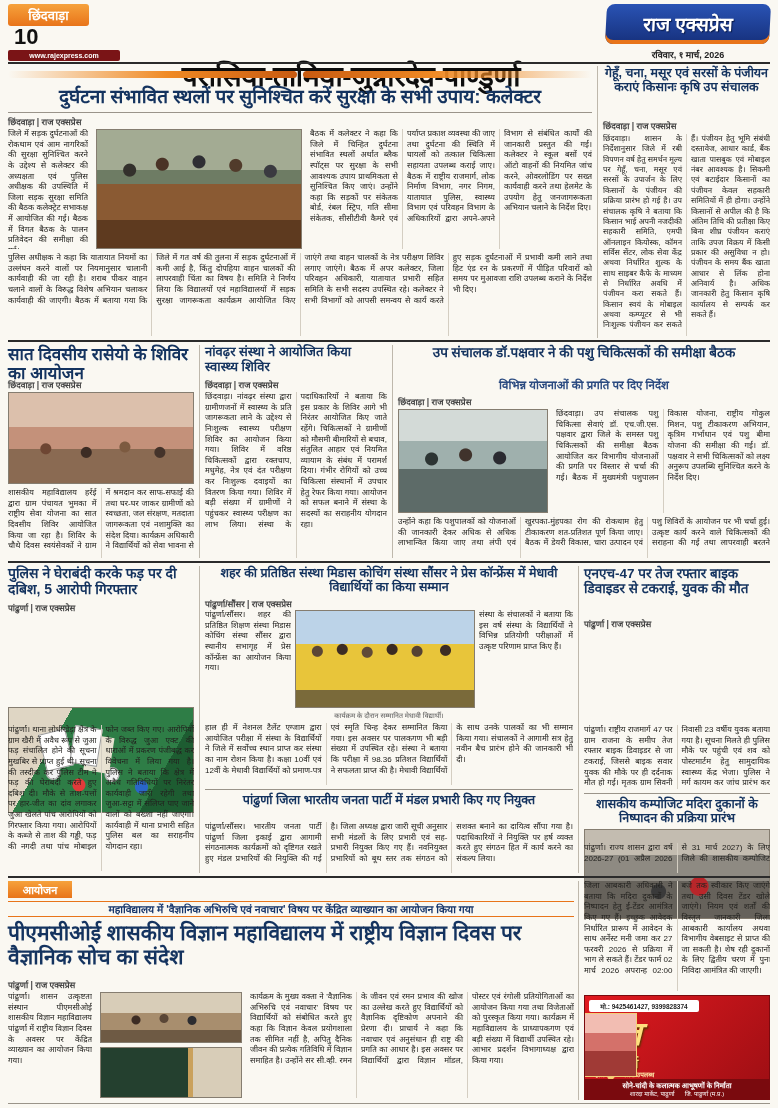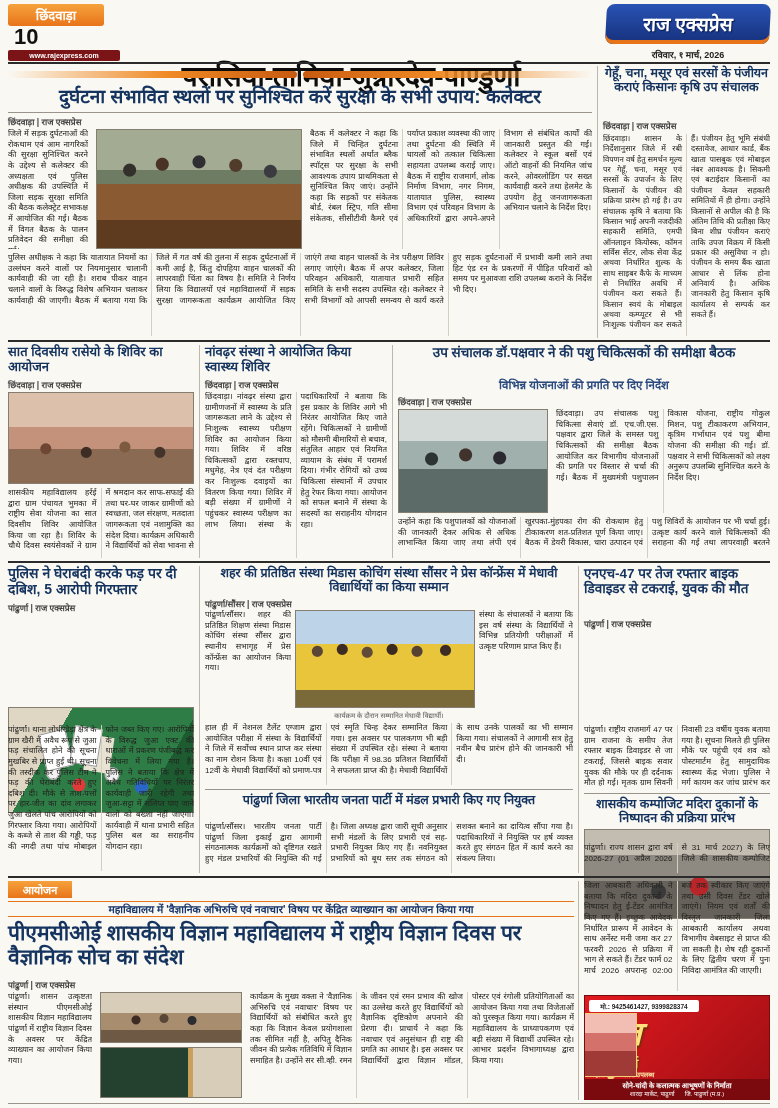--- a/index.html
+++ b/index.html
@@ -84,21 +84,21 @@
     radial-gradient(circle at 22% 86%,rgba(255,222,120,.7) 0 5px,rgba(255,222,120,0) 6px),
     linear-gradient(135deg,#e11a20,#9c0e13);border:1px solid #7a0a0e;overflow:hidden;}
   .ad-brand{font-family:"Liberation Serif","DejaVu Serif",serif;font-style:italic;font-weight:bold;font-size:33px;color:#ffdf7e;text-shadow:1px 2px 2px #5e3400;line-height:1;}
   .ad-sub{font-weight:bold;font-size:13px;color:#ffdf7e;letter-spacing:3px;text-shadow:1px 1px 1px #5e3400;}
   .ad-phone{background:#fff;color:#222;font-size:6.5px;font-weight:bold;border-radius:2px;display:flex;align-items:center;justify-content:center;}
   .ad-strip{background:#7a0a0e;color:#fff;display:flex;flex-direction:column;align-items:center;justify-content:center;}
 </style>
 </head>
 <body>
 
-<div class="abs edition-box" style="left:8px;top:4px;width:96px;height:22px;">
+<div class="abs edition-box" style="left:8px;top:4px;width:81px;height:22px;">
     <span>छिंदवाड़ा</span>
   </div>
 <div class="abs pagenum" style="left:8px;top:26px;width:96px;height:22px;">10</div>
 <div class="abs webbar" style="left:8px;top:50px;width:112px;height:11px;">www.rajexpress.com</div>
 
 <div class="abs masthead" style="left:118px;top:12px;width:466px;">परासिया-तामिया-जुन्नारदेव-पाण्डुर्णा</div>
 
 <div class="abs brandbox" style="left:606px;top:4px;width:164px;height:40px;">
     <span>राज एक्सप्रेस</span>
   </div>
@@ -122,21 +122,21 @@
   <div class="body-text cols4" style="margin-top:4px;height:83px;">पुलिस अधीक्षक ने कहा कि यातायात नियमों का उल्लंघन करने वालों पर नियमानुसार चालानी कार्यवाही की जा रही है। शराब पीकर वाहन चलाने वालों के विरुद्ध विशेष अभियान चलाकर कार्यवाही की जाएगी। बैठक में बताया गया कि जिले में गत वर्ष की तुलना में सड़क दुर्घटनाओं में कमी आई है, किंतु दोपहिया वाहन चालकों की लापरवाही चिंता का विषय है। समिति ने निर्णय लिया कि विद्यालयों एवं महाविद्यालयों में सड़क सुरक्षा जागरूकता कार्यक्रम आयोजित किए जाएंगे तथा वाहन चालकों के नेत्र परीक्षण शिविर लगाए जाएंगे। बैठक में अपर कलेक्टर, जिला परिवहन अधिकारी, यातायात प्रभारी सहित समिति के सभी सदस्य उपस्थित रहे। कलेक्टर ने सभी विभागों को आपसी समन्वय से कार्य करते हुए सड़क दुर्घटनाओं में प्रभावी कमी लाने तथा हिट एंड रन के प्रकरणों में पीड़ित परिवारों को समय पर मुआवजा राशि उपलब्ध कराने के निर्देश भी दिए।</div>
 </div>
 
 <div class="vline" style="left:597px;top:66px;height:272px;"></div>
 <div class="abs headline" style="left:603px;top:66px;width:167px;font-size:12.5px;text-align:center;">गेहूँ, चना, मसूर एवं सरसों के पंजीयन कराएं किसानः कृषि उप संचालक</div>
 <div class="abs byline" style="left:603px;top:120px;width:167px;">छिंदवाड़ा | राज एक्सप्रेस</div>
 <div class="abs body-text cols2" style="left:603px;top:134px;width:167px;height:202px;font-size:7.8px;">छिंदवाड़ा। शासन के निर्देशानुसार जिले में रबी विपणन वर्ष हेतु समर्थन मूल्य पर गेहूँ, चना, मसूर एवं सरसों के उपार्जन के लिए किसानों के पंजीयन की प्रक्रिया प्रारंभ हो गई है। उप संचालक कृषि ने बताया कि किसान भाई अपनी नजदीकी सहकारी समिति, एमपी ऑनलाइन कियोस्क, कॉमन सर्विस सेंटर, लोक सेवा केंद्र अथवा निर्धारित शुल्क के साथ साइबर कैफे के माध्यम से निर्धारित अवधि में पंजीयन करा सकते हैं। किसान स्वयं के मोबाइल अथवा कम्प्यूटर से भी निःशुल्क पंजीयन कर सकते हैं। पंजीयन हेतु भूमि संबंधी दस्तावेज, आधार कार्ड, बैंक खाता पासबुक एवं मोबाइल नंबर आवश्यक है। सिकमी एवं बटाईदार किसानों का पंजीयन केवल सहकारी समितियों में ही होगा। उन्होंने किसानों से अपील की है कि अंतिम तिथि की प्रतीक्षा किए बिना शीघ्र पंजीयन कराएं ताकि उपज विक्रय में किसी प्रकार की असुविधा न हो। पंजीयन के समय बैंक खाता आधार से लिंक होना अनिवार्य है। अधिक जानकारी हेतु किसान कृषि कार्यालय से सम्पर्क कर सकते हैं।</div>
 
 <div class="hline" style="top:340px;"></div>
 
-<div class="abs headline" style="left:8px;top:345px;width:186px;font-size:13px;">सात दिवसीय रासेयो के शिविर का आयोजन</div>
+<div class="abs headline" style="left:8px;top:345px;width:186px;font-size:17px;">सात दिवसीय रासेयो के शिविर का आयोजन</div>
 <div class="abs byline" style="left:8px;top:379px;width:186px;">छिंदवाड़ा | राज एक्सप्रेस</div>
 <div class="abs photo ph-camp" style="left:8px;top:392px;width:186px;height:92px;"></div>
 <div class="abs body-text cols2" style="left:8px;top:488px;width:186px;height:70px;">शासकीय महाविद्यालय हर्रई द्वारा ग्राम पंचायत भुमका में राष्ट्रीय सेवा योजना का सात दिवसीय शिविर आयोजित किया जा रहा है। शिविर के चौथे दिवस स्वयंसेवकों ने ग्राम में श्रमदान कर साफ-सफाई की तथा घर-घर जाकर ग्रामीणों को स्वच्छता, जल संरक्षण, मतदाता जागरूकता एवं नशामुक्ति का संदेश दिया। कार्यक्रम अधिकारी ने विद्यार्थियों को सेवा भावना से कार्य करने की प्रेरणा दी। ग्रामीणों ने स्वयंसेवकों के कार्यों की सराहना की। शिविर का समापन ग्राम सभा के साथ किया जाएगा।</div>
 
 <div class="vline" style="left:199px;top:345px;height:213px;"></div>
 
 <div class="abs headline" style="left:205px;top:345px;width:182px;font-size:13px;">नांवढ़र संस्था ने आयोजित किया स्वास्थ्य शिविर</div>
 <div class="abs byline" style="left:205px;top:379px;width:182px;">छिंदवाड़ा | राज एक्सप्रेस</div>
 <div class="abs body-text cols2" style="left:205px;top:392px;width:182px;height:166px;">छिंदवाड़ा। नांवढ़र संस्था द्वारा ग्रामीणजनों में स्वास्थ्य के प्रति जागरूकता लाने के उद्देश्य से निःशुल्क स्वास्थ्य परीक्षण शिविर का आयोजन किया गया। शिविर में वरिष्ठ चिकित्सकों द्वारा रक्तचाप, मधुमेह, नेत्र एवं दंत परीक्षण कर निःशुल्क दवाइयों का वितरण किया गया। शिविर में बड़ी संख्या में ग्रामीणों ने पहुंचकर स्वास्थ्य परीक्षण का लाभ लिया। संस्था के पदाधिकारियों ने बताया कि इस प्रकार के शिविर आगे भी निरंतर आयोजित किए जाते रहेंगे। चिकित्सकों ने ग्रामीणों को मौसमी बीमारियों से बचाव, संतुलित आहार एवं नियमित व्यायाम के संबंध में परामर्श दिया। गंभीर रोगियों को उच्च चिकित्सा संस्थानों में उपचार हेतु रेफर किया गया। आयोजन को सफल बनाने में संस्था के सदस्यों का सराहनीय योगदान रहा।</div>
 

